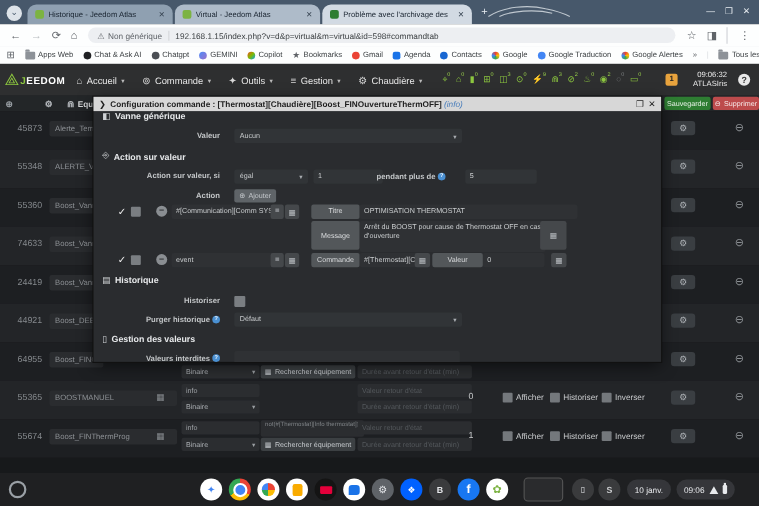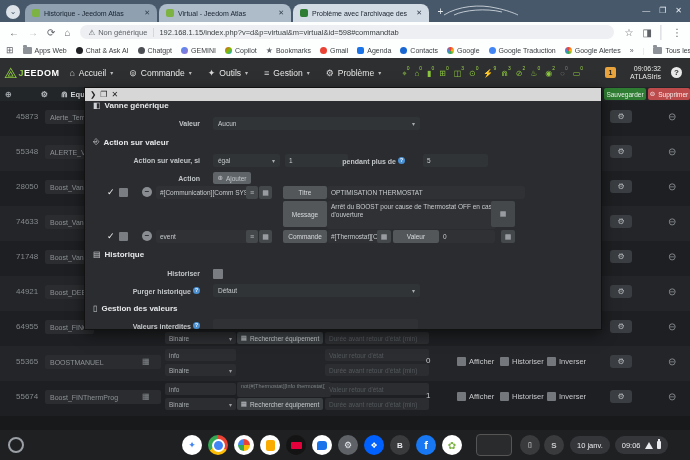--- a/index.html
+++ b/index.html
@@ -240,21 +240,21 @@
     <div class="jmenu">
         <span class="mic">✦</span>
         <span>Outils</span>
       </div>
     <div class="jmenu">
         <span class="mic">≡</span>
         <span>Gestion</span>
       </div>
     <div class="jmenu">
         <span class="mic">⚙</span>
-        <span>Problème</span>
+        <span>Chaudière</span>
       </div>
     <div id="jstatus">
       <span class="stic"><span>⌖</span><sup>0</sup></span>
       <span class="stic"><span>⌂</span><sup>0</sup></span>
       <span class="stic"><span>▮</span><sup>0</sup></span>
       <span class="stic"><span>⊞</span><sup>0</sup></span>
       <span class="stic"><span>◫</span><sup>3</sup></span>
       <span class="stic"><span>⊙</span><sup>0</sup></span>
       <span class="stic"><span>⚡</span><sup>9</sup></span>
       <span class="stic"><span>⋒</span><sup>3</sup></span>
@@ -287,33 +287,33 @@
     <div class="gearbtn" style="top:9px;">⚙</div>
     <span class="minus" style="top:11px;">⊖</span>
   </div>
   <div class="row rowB abs" style="top:136px;">
     <span class="rid">55348</span>
     <div class="rname" style="width:39px;">ALERTE_Vanne</div>
     <div class="gearbtn" style="top:9px;">⚙</div>
     <span class="minus" style="top:11px;">⊖</span>
   </div>
   <div class="row rowA abs" style="top:171px;">
-    <span class="rid">28050</span>
+    <span class="rid">55360</span>
     <div class="rname" style="width:39px;">Boost_VanneE</div>
     <div class="gearbtn" style="top:9px;">⚙</div>
     <span class="minus" style="top:11px;">⊖</span>
   </div>
   <div class="row rowB abs" style="top:206px;">
     <span class="rid">74633</span>
     <div class="rname" style="width:39px;">Boost_VanneE</div>
     <div class="gearbtn" style="top:9px;">⚙</div>
     <span class="minus" style="top:11px;">⊖</span>
   </div>
   <div class="row rowA abs" style="top:241px;">
-    <span class="rid">71748</span>
+    <span class="rid">24419</span>
     <div class="rname" style="width:39px;">Boost_VanneE</div>
     <div class="gearbtn" style="top:9px;">⚙</div>
     <span class="minus" style="top:11px;">⊖</span>
   </div>
   <div class="row rowB abs" style="top:276px;">
     <span class="rid">44921</span>
     <div class="rname" style="width:39px;">Boost_DEBUTV</div>
     <div class="gearbtn" style="top:9px;">⚙</div>
     <span class="minus" style="top:11px;">⊖</span>
   </div>
@@ -382,20 +382,22 @@
 
   <div id="savebtn" class="btn abs">Sauvegarder</div>
   <div id="delbtn" class="btn abs">
     <span>⊖</span>
       <span>Supprimer</span>
   </div>
 
   <div id="modal" class="abs">
     <div id="mhead">
       <span>❯</span>
+      <span class="ttl"><span>Configuration commande : [Thermostat][Chaudière][Boost_FINOuvertureThermOFF]</span>
+        <span class="info">(info)</span></span>
       <span style="font-size:8px;">❐</span>
       <span style="font-size:8px;">✕</span>
     </div>
     <div id="mbody">
 
       <div class="sech" style="left:8px;top:0px;">
         <span class="sic">◧</span>
         <span>Vanne générique</span>
       </div>
 

